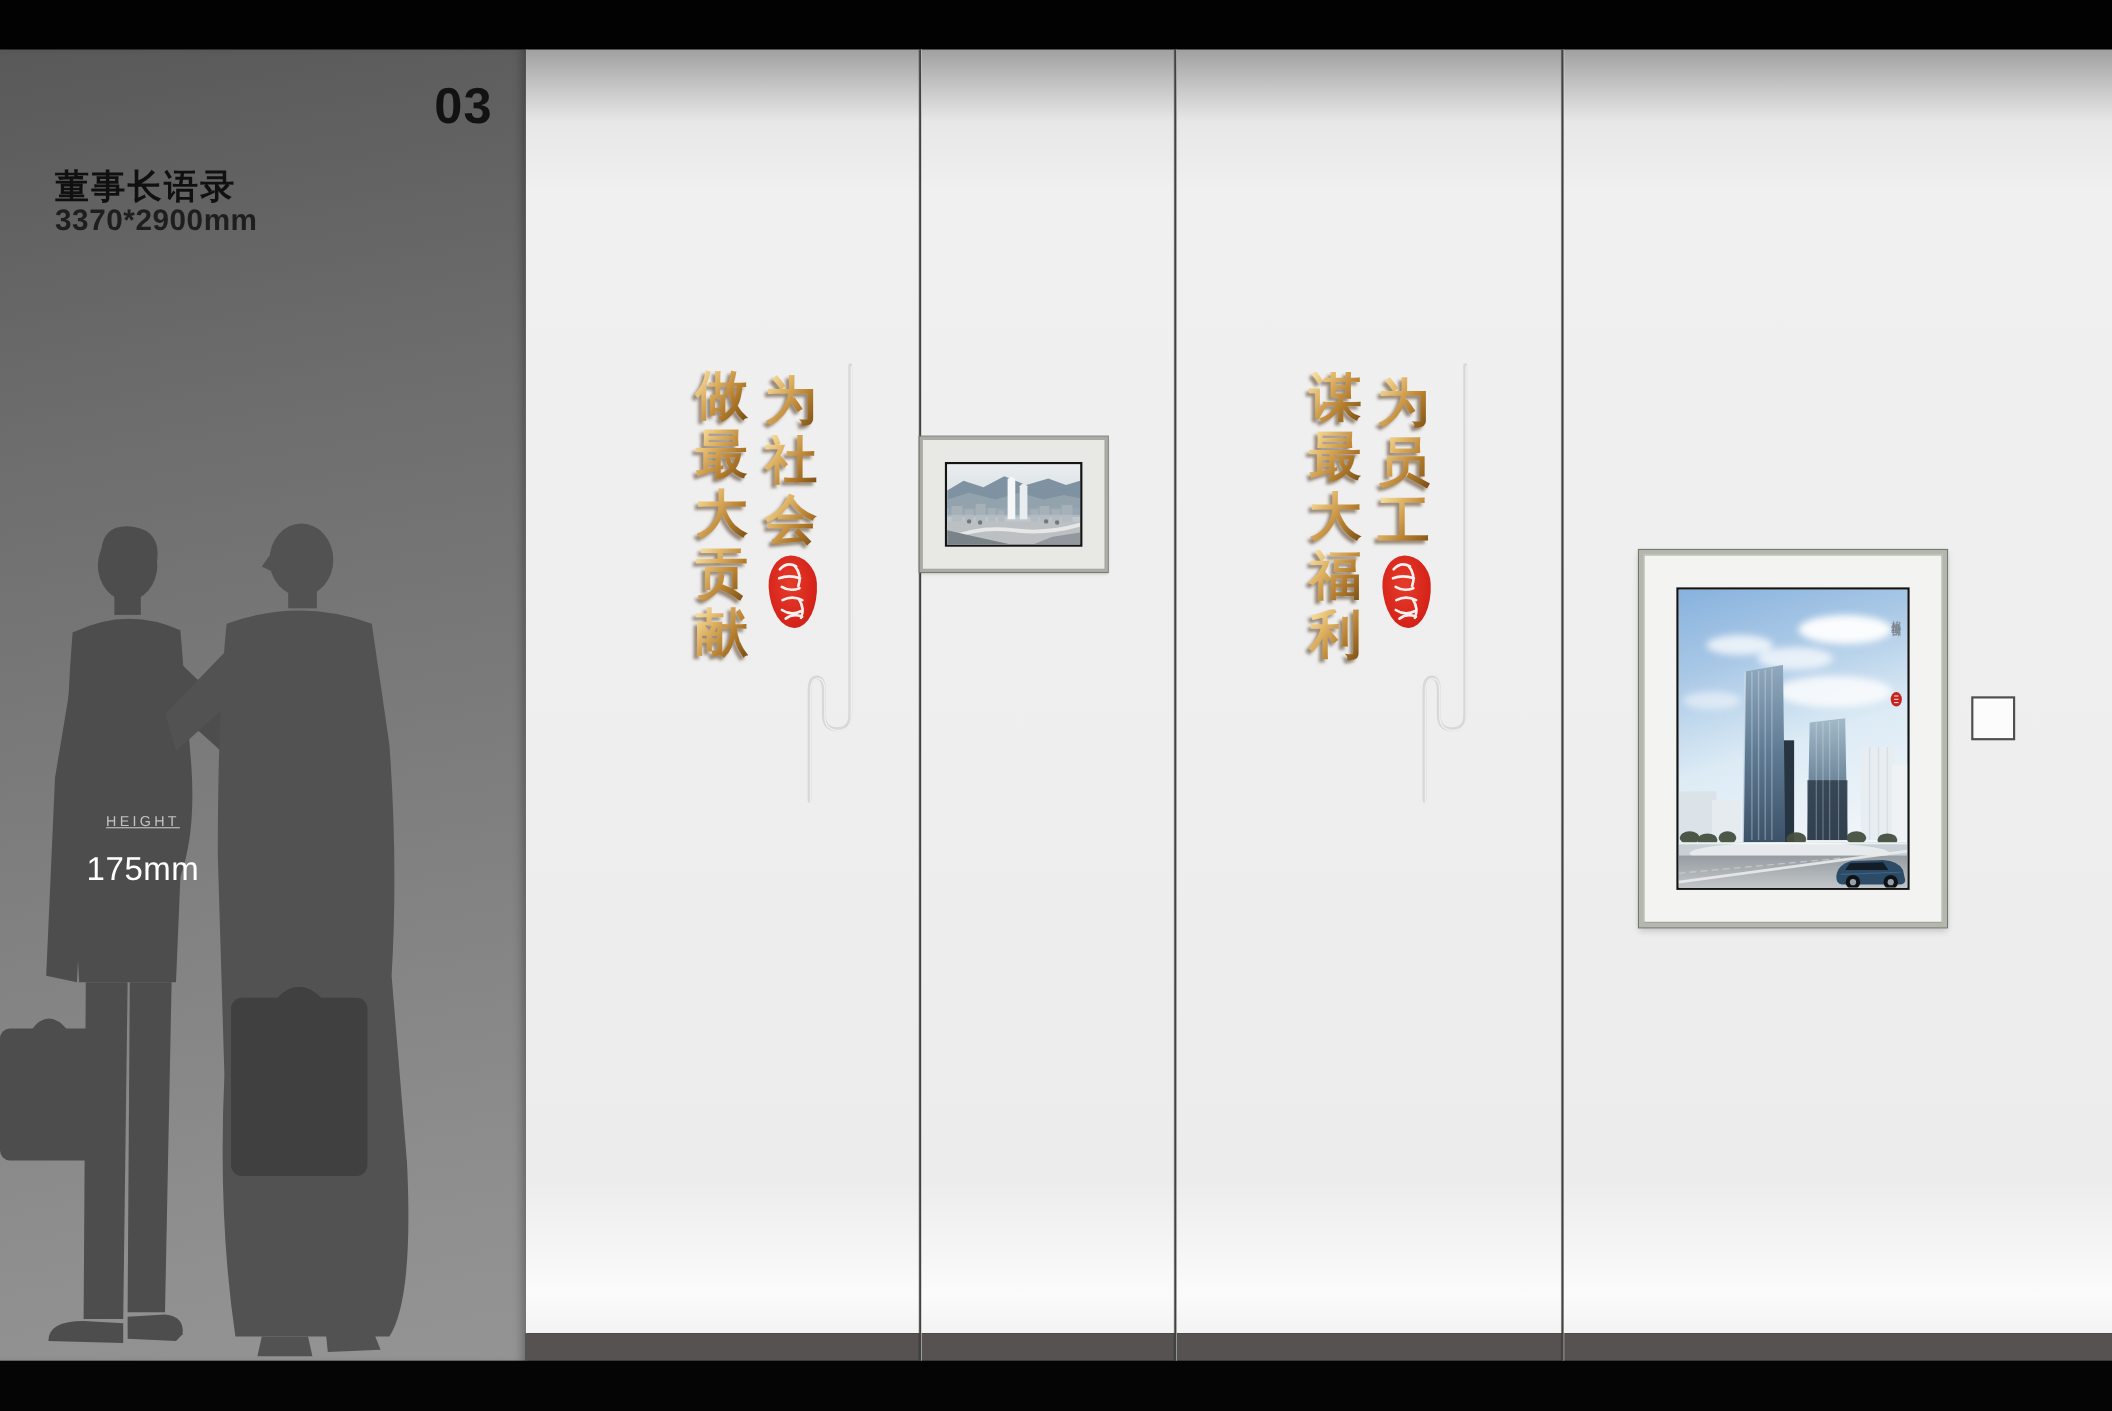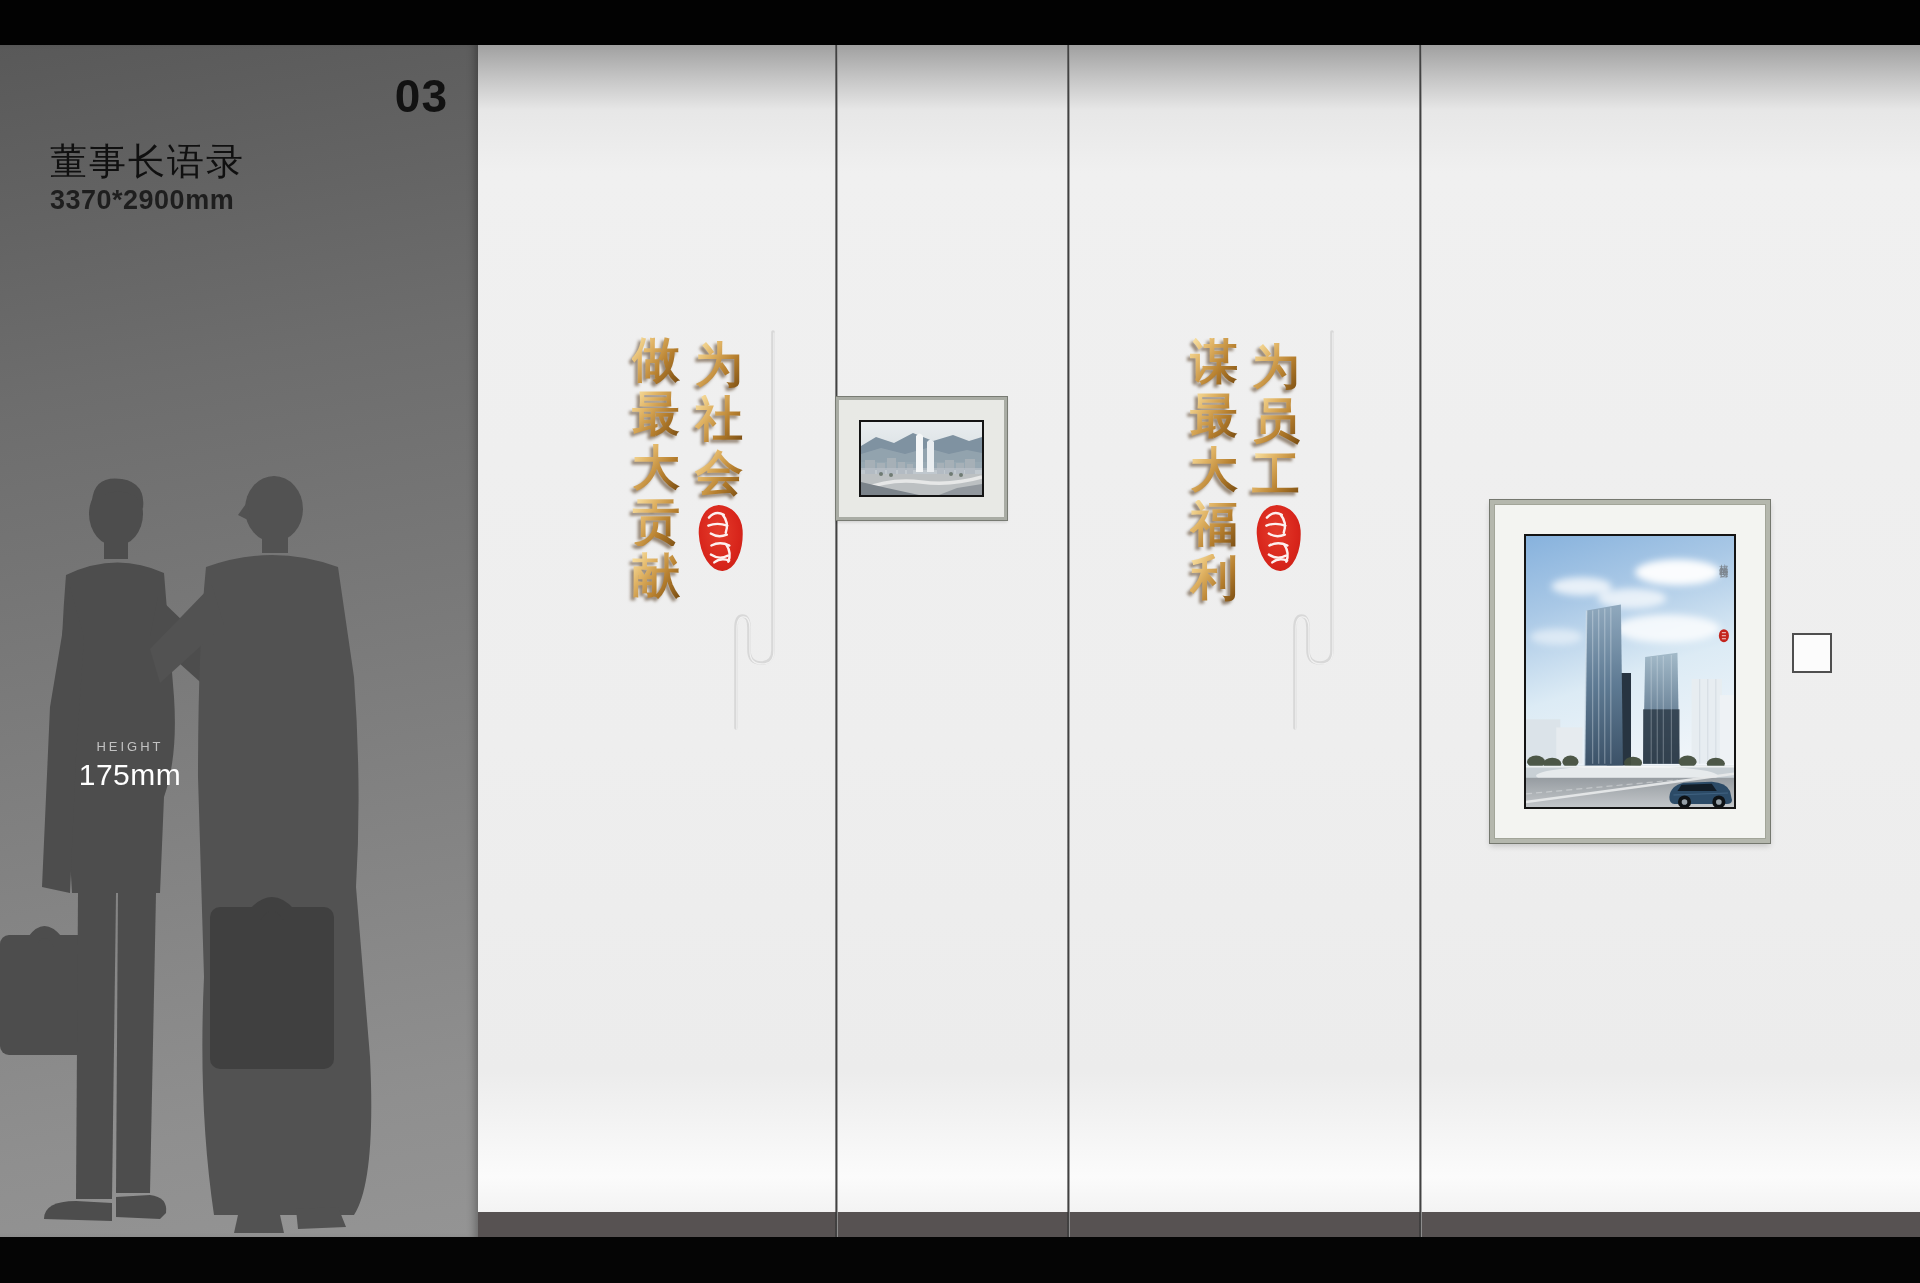--- a/index.html
+++ b/index.html
@@ -16,31 +16,31 @@
     position:absolute;left:0;top:45px;width:478px;height:1192px;
     background:linear-gradient(170deg,#595959 0%,#6d6d6d 28%,#7e7e7e 58%,#8f8f8f 88%,#949494 100%);
     border-right:2px solid #3c3c3c;
     box-shadow:inset -8px 0 10px -6px rgba(0,0,0,.35);
   }
   .panel-number{
     position:absolute;right:30px;top:24px;
     font-size:46px;font-weight:700;color:#121212;letter-spacing:1px;
   }
   .panel-title{
-    position:absolute;left:50px;top:92px;margin:0;
-    font-size:37px;font-weight:400;color:#101010;letter-spacing:2px;
+    position:absolute;left:50px;top:104px;margin:0;
+    font-size:31px;font-weight:700;color:#101010;letter-spacing:2px;
   }
   .panel-dims{
     position:absolute;left:50px;top:140px;
     font-size:27px;font-weight:700;color:#1e1e1e;letter-spacing:.5px;
   }
   .silhouette{position:absolute;left:0;top:412px;width:478px;height:780px;display:block;}
   .height-label{position:absolute;left:60px;top:694px;width:140px;text-align:center;}
-  .height-caption{font-size:13px;letter-spacing:3px;color:#c2c2c2;}
-  .height-value{font-size:30px;color:#ffffff;margin-top:4px;letter-spacing:.5px;}
+  .height-caption{font-size:13px;letter-spacing:3px;color:#c2c2c2;text-decoration:underline;}
+  .height-value{font-size:30px;color:#ffffff;margin-top:20px;letter-spacing:.5px;}
 
   
   .wall-unit{position:absolute;left:478px;top:45px;width:1442px;height:1192px;}
   .wall-bg{
     position:absolute;left:0;top:0;width:100%;height:1167px;
     background:linear-gradient(180deg,#a0a0a0 0%,#c2c2c2 2.6%,#e7e7e7 5.6%,#f0f0f0 11%,#eeeeee 60%,#ececec 88%,#fbfbfb 97%,#f3f3f3 100%);
   }
   .skirting{
     position:absolute;left:0;top:1167px;width:100%;height:25px;
     background:var(--skirting,#575252);

